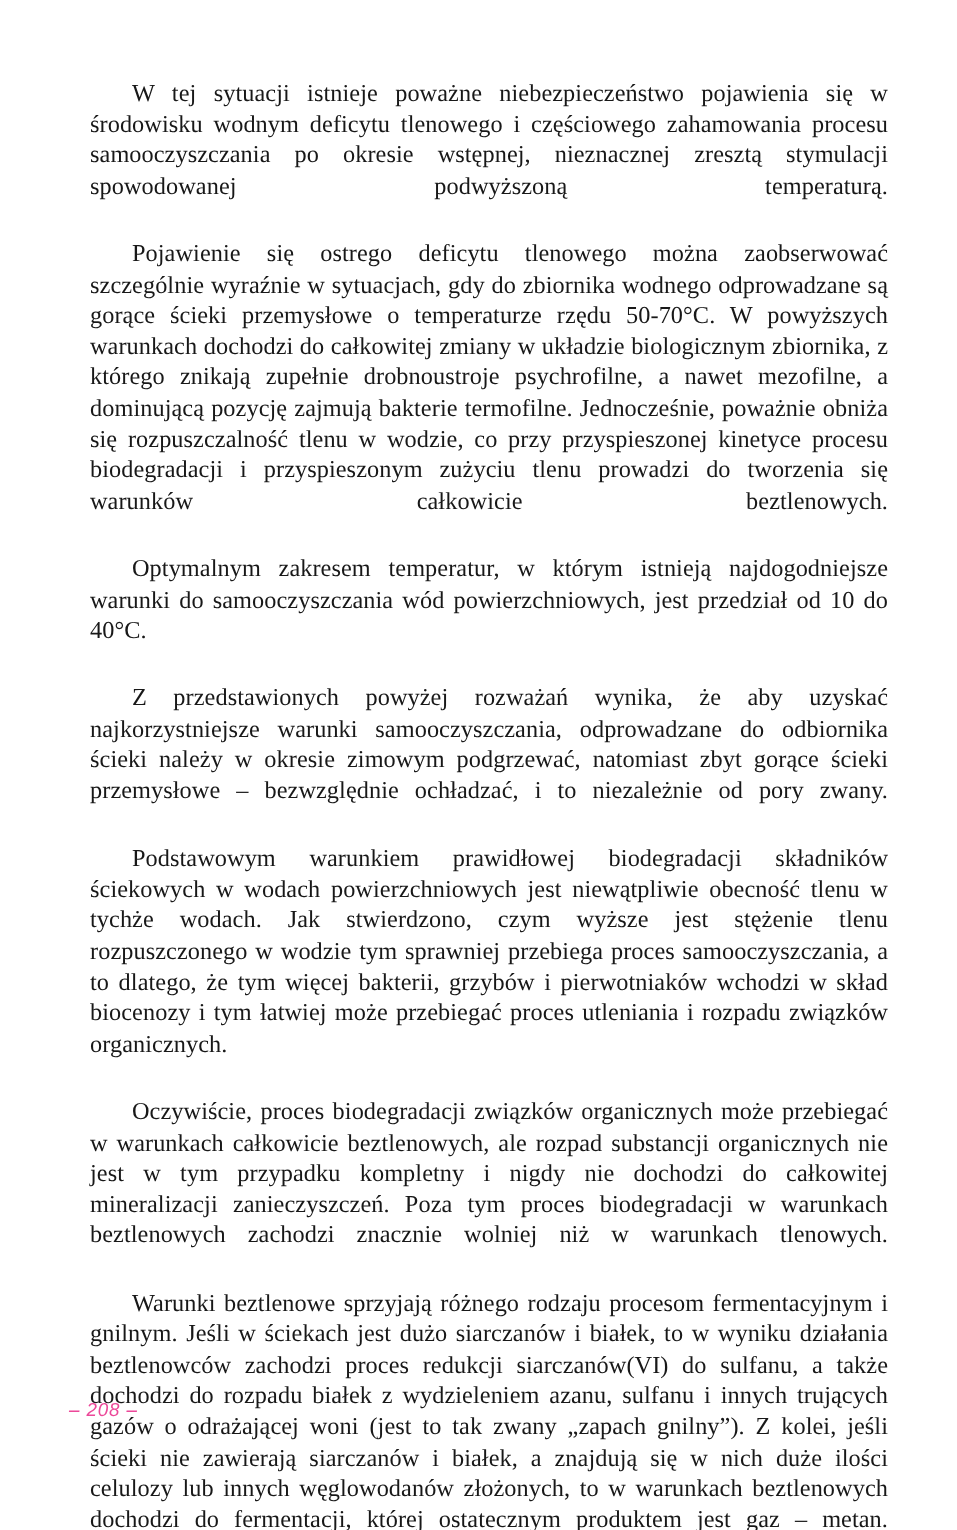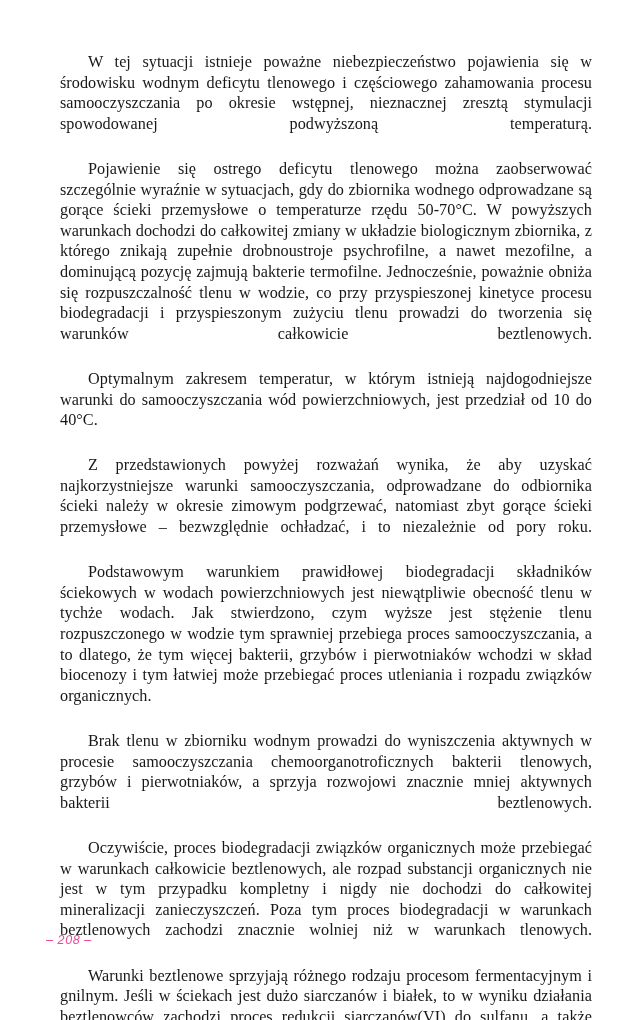--- a/index.html
+++ b/index.html
@@ -70,25 +70,24 @@
 <div class="page">
 
   <div class="text-column">
 
     <p class="para">W tej sytuacji istnieje poważne niebezpieczeństwo pojawienia się w środowisku wodnym deficytu tlenowego i częściowego zahamowania procesu samooczyszczania po okresie wstępnej, nieznacznej zresztą stymulacji spowodowanej podwyższoną temperaturą.</p>
 
     <p class="para">Pojawienie się ostrego deficytu tlenowego można zaobserwować szczególnie wyraźnie w sytuacjach, gdy do zbiornika wodnego odprowadzane są gorące ścieki przemysłowe o temperaturze rzędu 50-70°C. W powyższych warunkach dochodzi do całkowitej zmiany w układzie biologicznym zbiornika, z którego znikają zupełnie drobnoustroje psychrofilne, a nawet mezofilne, a dominującą pozycję zajmują bakterie termofilne. Jednocześnie, poważnie obniża się rozpuszczalność tlenu w wodzie, co przy przyspieszonej kinetyce procesu biodegradacji i przyspieszonym zużyciu tlenu prowadzi do tworzenia się warunków całkowicie beztlenowych.</p>
 
     <p class="para">Optymalnym zakresem temperatur, w którym istnieją najdogodniejsze warunki do samooczyszczania wód powierzchniowych, jest przedział od 10 do 40°C.</p>
 
-    <p class="para">Z przedstawionych powyżej rozważań wynika, że aby uzyskać najkorzystniejsze warunki samooczyszczania, odprowadzane do odbiornika ścieki należy w okresie zimowym podgrzewać, natomiast zbyt gorące ścieki przemysłowe – bezwzględnie ochładzać, i to niezależnie od pory roku.</p>
+    <p class="para">Z przedstawionych powyżej rozważań wynika, że aby uzyskać najkorzystniejsze warunki samooczyszczania, odprowadzane do odbiornika ścieki należy w okresie zimowym podgrzewać, natomiast zbyt gorące ścieki przemysłowe – bezwzględnie ochładzać, i to niezależnie od pory zwany.</p>
 
     <p class="para"><span>Podstawowym warunkiem prawidłowej biodegradacji składników ściekowych w wodach powierzchniowych jest niewątpliwie </span><b class="emph">obecność tlenu</b><span> w tychże wodach. Jak stwierdzono, czym wyższe jest stężenie tlenu rozpuszczonego w wodzie tym sprawniej przebiega proces samooczyszczania, a to dlatego, że tym więcej bakterii, grzybów i pierwotniaków wchodzi w skład biocenozy i tym łatwiej może przebiegać proces utleniania i rozpadu związków organicznych.</span></p>
 
-    <p class="para">Brak tlenu w zbiorniku wodnym prowadzi do wyniszczenia aktywnych w procesie samooczyszczania chemoorganotroficznych bakterii tlenowych, grzybów i pierwotniaków, a sprzyja rozwojowi znacznie mniej aktywnych bakterii beztlenowych.</p>
 
     <p class="para">Oczywiście, proces biodegradacji związków organicznych może przebiegać w warunkach całkowicie beztlenowych, ale rozpad substancji organicznych nie jest w tym przypadku kompletny i nigdy nie dochodzi do całkowitej mineralizacji zanieczyszczeń. Poza tym proces biodegradacji w warunkach beztlenowych zachodzi znacznie wolniej niż w warunkach tlenowych.</p>
 
     <p class="para">Warunki beztlenowe sprzyjają różnego rodzaju procesom fermentacyjnym i gnilnym. Jeśli w ściekach jest dużo siarczanów i białek, to w wyniku działania beztlenowców zachodzi proces redukcji siarczanów(VI) do sulfanu, a także dochodzi do rozpadu białek z wydzieleniem azanu, sulfanu i innych trujących gazów o odrażającej woni (jest to tak zwany „zapach gnilny”). Z kolei, jeśli ścieki nie zawierają siarczanów i białek, a znajdują się w nich duże ilości celulozy lub innych węglowodanów złożonych, to w warunkach beztlenowych dochodzi do fermentacji, której ostatecznym produktem jest gaz – metan.</p>
 
   </div>
 
   <div class="page-number">– 208 –</div>
 
 </div>

